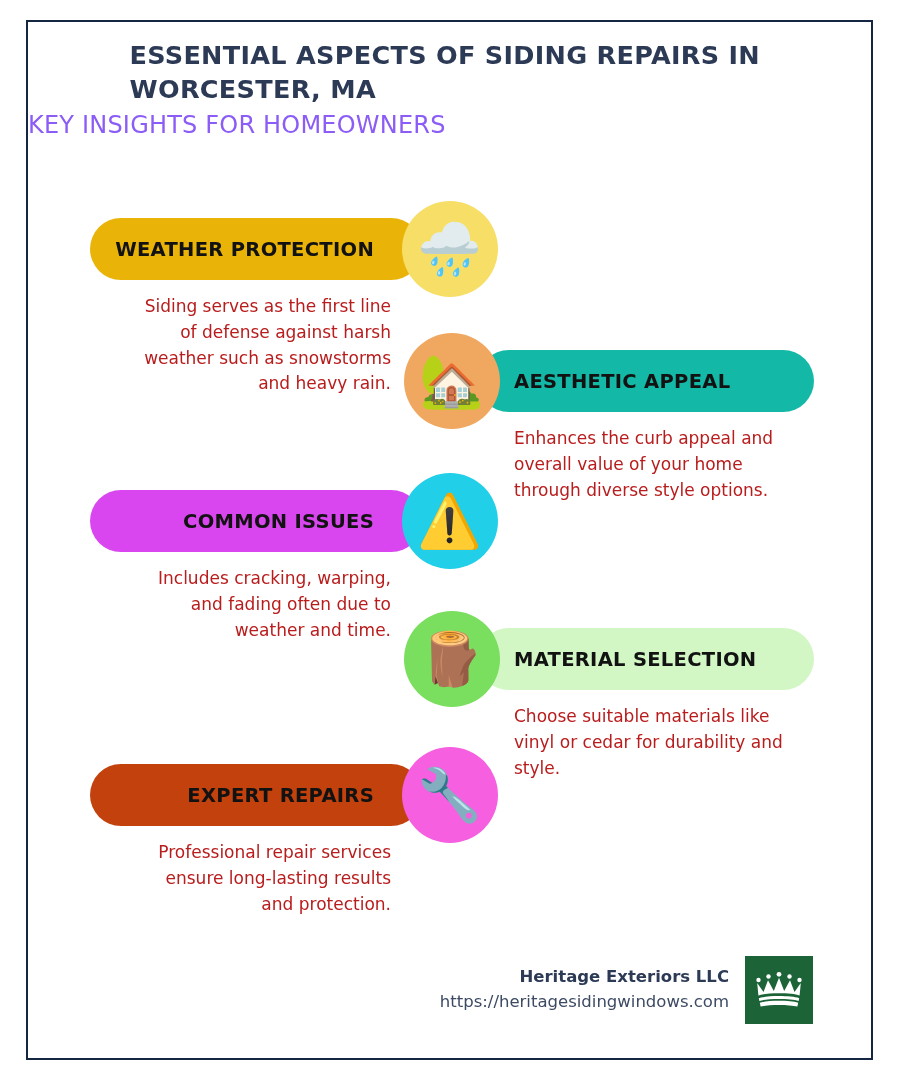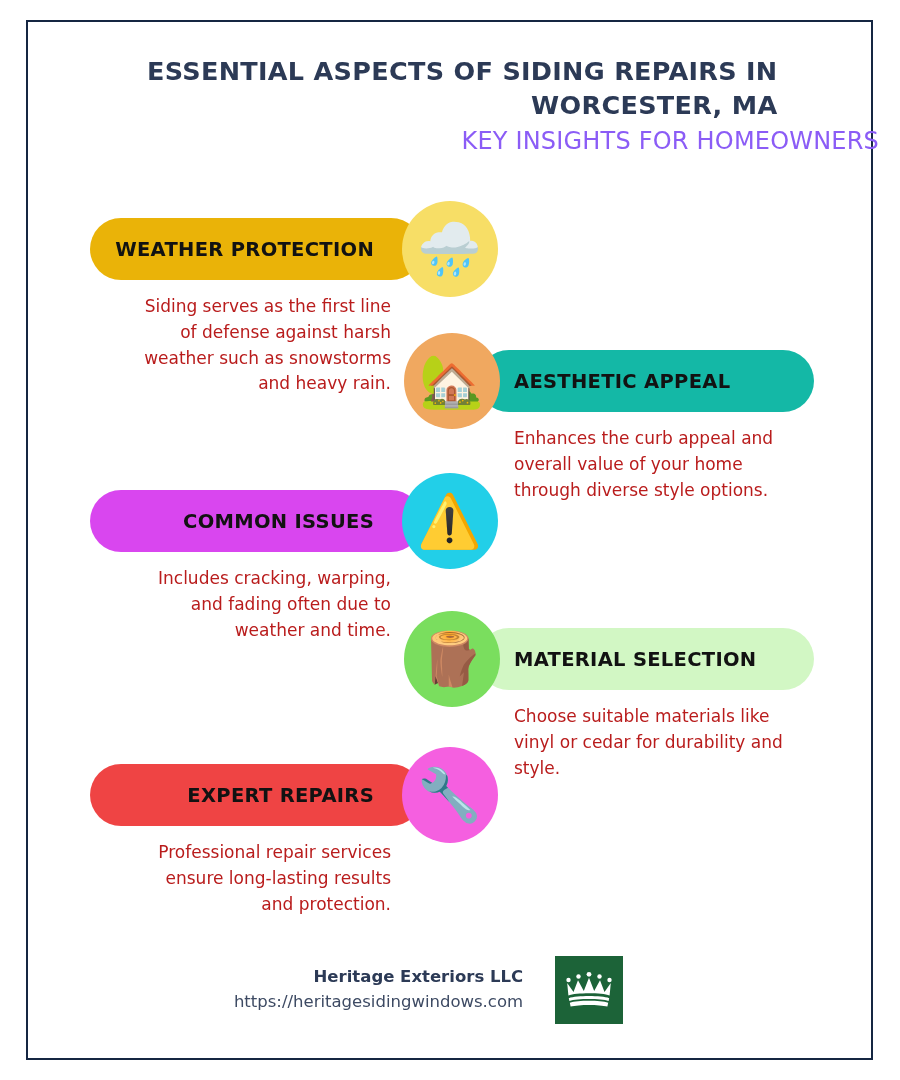--- a/index.html
+++ b/index.html
@@ -30,24 +30,23 @@
     height: 1040px;
     border: 2px solid #152642;
     box-sizing: border-box;
     background: #ffffff;
   }
 
   
   .header {
     position: absolute;
     left: 0;
-    top: 32px;
-    width: 100%;
-    text-align: right;
-    padding-left: 8px;
+    top: 16px;
+    width: 100%;
+    text-align: left;
   }
   .title-main {
     font-size: 25.5px;
     font-weight: bold;
     letter-spacing: 0.3px;
     color: #2C3A56;
     line-height: 1.34;
     margin: 0 auto;
     width: 640px;
     text-transform: uppercase;
@@ -151,25 +150,24 @@
   #row-2 { height: 138px; }
   #row-3 { height: 136px; }
 
   
   .footer {
     position: absolute;
     left: 0;
     bottom: 34px;
     width: 100%;
     display: flex;
-    justify-content: center;
-    align-items: center;
-    padding-right: 42px;
+    justify-content: flex-end;
+    align-items: center;
+    padding-right: 58px;
     box-sizing: border-box;
-    gap: 16px;
   }
   .footer-text {
     text-align: right;
     margin-right: 16px;
   }
   .company {
     font-size: 16.5px;
     font-weight: bold;
     color: #2C3A56;
     line-height: 1.5;
@@ -231,21 +229,21 @@
         <div class="row right" id="row-3">
           <div class="pill" style="background: rgb(210, 247, 196);">
             <span class="pill-label">MATERIAL SELECTION</span>
           </div>
           <div class="circle" style="background: rgb(122, 222, 94);">
             <span class="emoji">🪵</span>
           </div>
           <div class="desc">Choose suitable materials like vinyl or cedar for durability and style.</div>
         </div>
         <div class="row left" id="row-4">
-          <div class="pill" style="background: #ef4444;">
+          <div class="pill" style="background: #c2410c;">
             <span class="pill-label">EXPERT REPAIRS</span>
           </div>
           <div class="circle" style="background: rgb(245, 95, 224);">
             <span class="emoji">🔧</span>
           </div>
           <div class="desc">Professional repair services ensure long-lasting results and protection.</div>
         </div>
       </div>
 
     <div class="footer">

